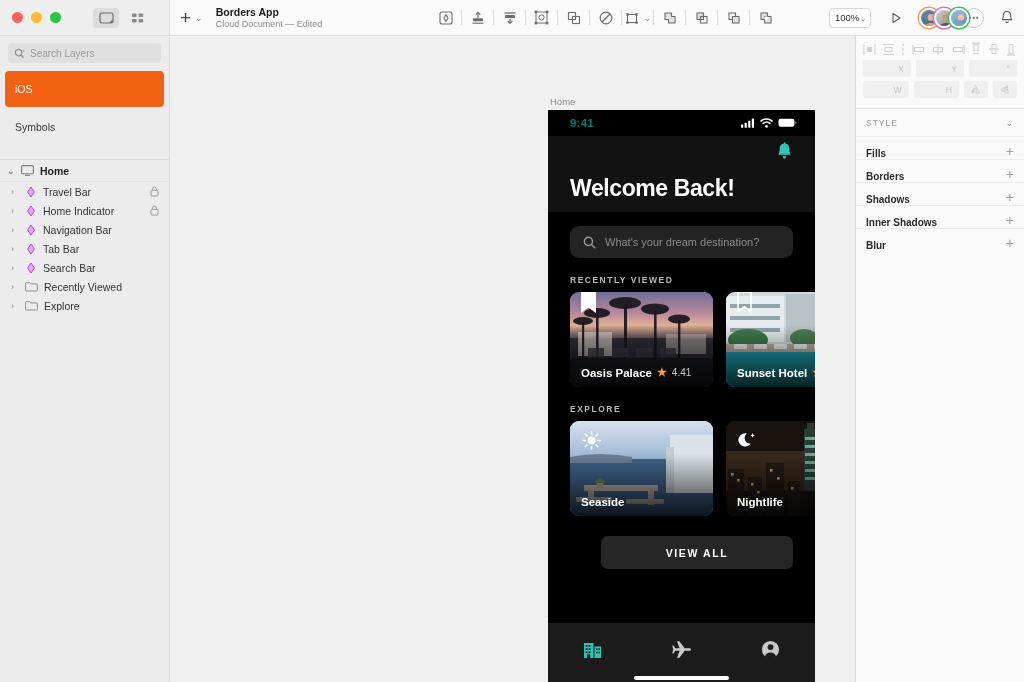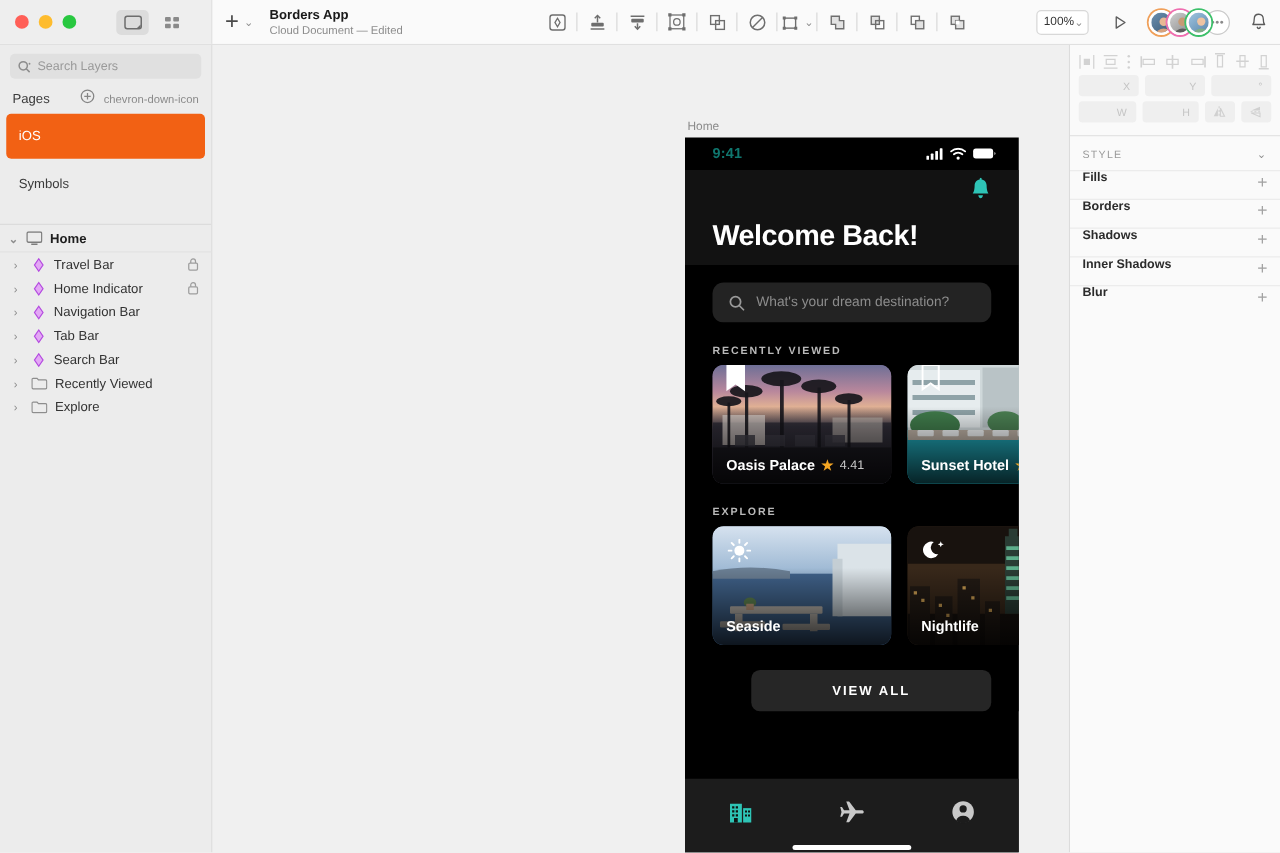--- a/index.html
+++ b/index.html
@@ -196,21 +196,21 @@
     padding-right: 7px; font-size: 8.5px; color: #c4c4c4;
   }
   .field.sq { flex: 0 0 24px; justify-content: center; padding: 0; color: #d0d0d0; }
   .ins-div { height: 1px; background: #e4e4e4; margin-top: 6px; }
   .style-hdr {
     display: flex; align-items: center; justify-content: space-between;
     padding: 9px 10px 8px 10px; font-size: 8.5px; letter-spacing: 1px;
     color: #9a9a9a;
   }
   .style-row {
-    display: flex; align-items: flex-start; justify-content: space-between;
+    display: flex; align-items: flex-end; justify-content: space-between;
     padding: 0 10px; height: 23px; font-size: 10px; color: #2b2b2b;
     font-weight: bold; border-top: 1px solid #ececec; gap: 47px;
   }
   .style-row .plus { color: #a2a2a2; font-size: 14px; font-weight: 300; }
 </style>
 </head>
 <body>
 
 <div id="app">
 
@@ -389,32 +389,20 @@
     <div class="sidebar">
       <div class="search-layers">
         <svg width="11" height="11" viewBox="0 0 11 11">
           <circle cx="4.6" cy="4.6" r="3.3" stroke="#8d8d8d" stroke-width="1.2" fill="none"></circle>
           <path d="M7 7 L9.7 9.7" stroke="#8d8d8d" stroke-width="1.2"></path>
           <circle cx="9.6" cy="3" r="0.75" fill="#8d8d8d"></circle>
         </svg>
         <span class="sl-ph">Search Layers</span>
       </div>
 
-      <div class="pages-hdr">
-        <span class="pages-title">Pages</span>
-        <span class="pages-actions">
-          <span>
-            <svg width="12" height="12" viewBox="0 0 12 12">
-              <circle cx="6" cy="6" r="5" stroke="#858585" stroke-width="1" fill="none"></circle>
-              <path d="M6 3.4 V8.6 M3.4 6 H8.6" stroke="#858585" stroke-width="1"></path>
-            </svg>
-          </span>
-          <span class="chev">chevron-down-icon</span>
-        </span>
-      </div>
 
       <div class="page-item sel">
         <span>iOS</span>
       </div>
       <div class="page-item">
         <span>Symbols</span>
       </div>
 
       <div class="panel-div"></div>
 

